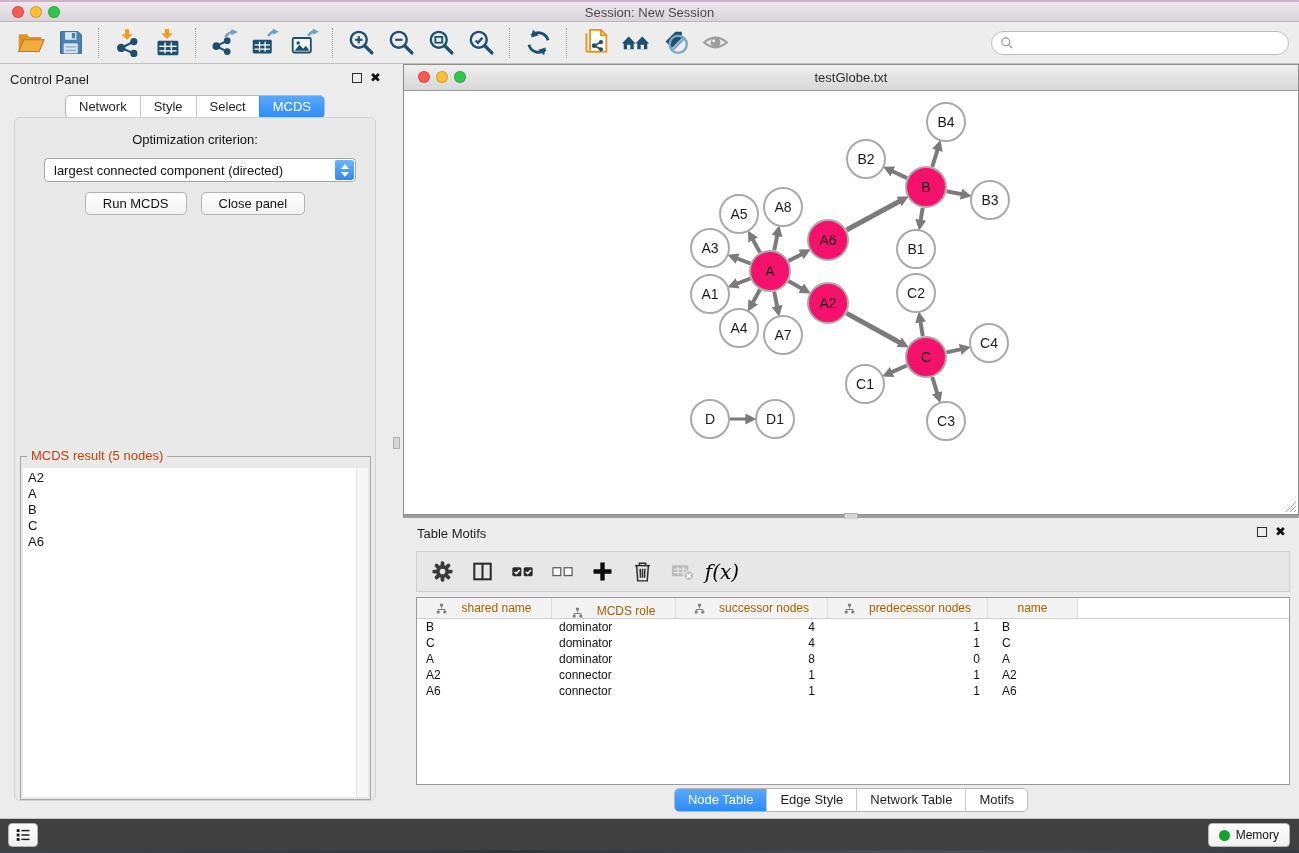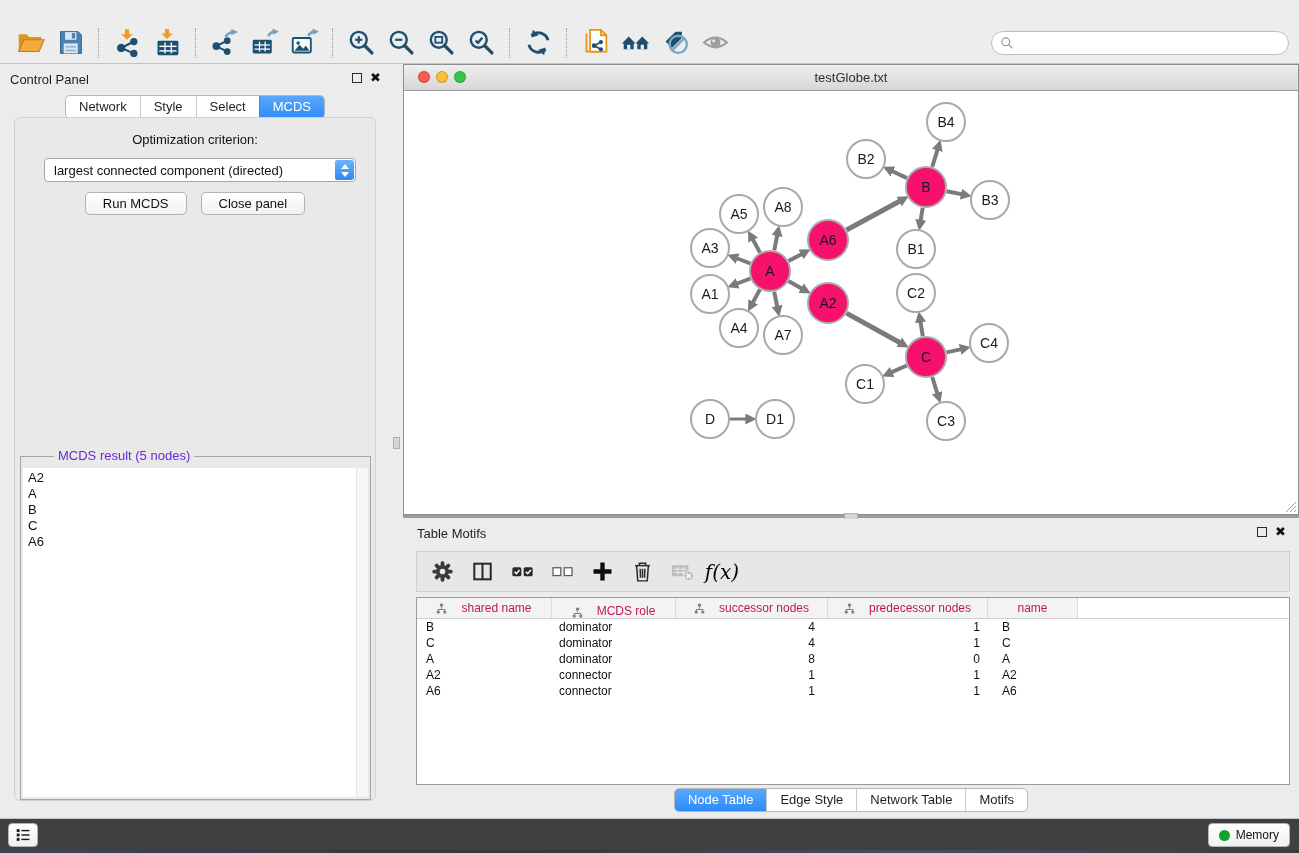--- a/index.html
+++ b/index.html
@@ -49,21 +49,21 @@
   .opt-label{position:absolute;left:0;right:0;top:14px;text-align:center;font-size:13px;color:#111;}
   .dropdown{position:absolute;left:29px;top:40px;width:312px;height:24px;background:#fff;border:1px solid #a6a6a6;
             border-radius:4px;box-sizing:border-box;cursor:pointer;}
   .dd-value{position:absolute;left:9px;top:4px;font-size:13px;color:#111;white-space:nowrap;}
   .dd-stepper{position:absolute;right:1px;top:1px;bottom:1px;width:19px;border-radius:2px 3px 3px 2px;
               background:linear-gradient(#6fb3fb,#2e87f3);display:flex;flex-direction:column;align-items:center;justify-content:center;gap:3px;}
   .chev-up{width:0;height:0;border-left:4px solid transparent;border-right:4px solid transparent;border-bottom:5px solid #fff;}
   .chev-down{width:0;height:0;border-left:4px solid transparent;border-right:4px solid transparent;border-top:5px solid #fff;}
   .btn-row{position:absolute;left:0;right:0;top:74px;display:flex;justify-content:center;gap:14px;}
   .groupbox{position:absolute;left:5px;right:4px;top:338px;height:342px;border:1px solid #a5a5a5;}
-  .gb-legend{position:absolute;left:6px;top:-9px;background:#e9e9e9;padding:0 4px;font-size:13px;color:#6d28d9;margin-left:27px;}
+  .gb-legend{position:absolute;left:6px;top:-9px;background:#e9e9e9;padding:0 4px;font-size:13px;color:#c2410c;}
   .gb-list{position:absolute;left:2px;right:2px;top:11px;bottom:2px;background:#fff;overflow:hidden;}
   .gb-inner{padding-top:2px;}
   .gb-scroll{position:absolute;right:0;top:0;bottom:0;width:11px;background:#f7f7f7;border-left:1px solid #e2e2e2;cursor:pointer;}
   .list-item{font-size:13px;line-height:16px;padding-left:5px;color:#111;cursor:pointer;}
 
   
   .v-splitter{position:absolute;left:390px;top:64px;width:13px;height:754px;background:#ececec;}
   .v-handle{position:absolute;left:3px;top:373px;width:7px;height:12px;background:#d6d6d6;border:1px solid #b0b0b0;box-sizing:border-box;cursor:col-resize;}
   .h-splitter{position:absolute;left:403px;top:515px;width:896px;height:3px;background:#9d9d9d;}
   .h-handle{position:absolute;left:441px;top:-2px;width:14px;height:7px;background:#d6d6d6;border:1px solid #b0b0b0;box-sizing:border-box;cursor:row-resize;}
@@ -89,21 +89,21 @@
   .tp-toolbar{position:absolute;left:13px;top:32px;width:874px;height:41px;background:#e7e7e7;border:1px solid #cfcfcf;
               box-sizing:border-box;display:flex;align-items:center;padding-left:6px;gap:2px;}
   .tt-btn{width:38px;height:33px;display:flex;align-items:center;justify-content:center;cursor:pointer;}
   .tt-btn svg{width:25px;height:25px;display:block;}
   .tt-btn.disabled{cursor:default;}
   .fx-label{font-family:"DejaVu Serif","Liberation Serif",serif;font-style:italic;font-size:20px;color:#000000;}
   .tp-table{position:absolute;left:13px;top:78px;width:874px;height:188px;background:#fff;border:1px solid #9b9b9b;
             box-sizing:border-box;overflow:hidden;}
   .t-header{display:flex;height:20px;background:#f3f3f3;border-bottom:1px solid #cfcfcf;}
   .th-cell{display:flex;align-items:center;justify-content:center;gap:14px;border-right:1px solid #dcdcdc;
-           box-sizing:border-box;font-size:12px;color:#be185d;cursor:pointer;flex:0 0 auto;height:20px;}
+           box-sizing:border-box;font-size:12px;color:#a16207;cursor:pointer;flex:0 0 auto;height:20px;}
   .th-filler{flex:1;background:#fff;}
   .col-ic svg{width:11px;height:11px;display:block;}
   .t-row{display:flex;height:16px;align-items:center;cursor:pointer;}
   .t-cell{font-size:12px;color:#111;box-sizing:border-box;flex:0 0 auto;white-space:nowrap;}
   .t-cell:nth-child(1){padding-left:9px;}
   .t-cell:nth-child(2){padding-left:7px;}
   .t-cell:nth-child(3){padding-right:13px;text-align:right;}
   .t-cell:nth-child(4){padding-right:8px;text-align:right;}
   .t-cell:nth-child(5){padding-left:14px;}
   .tp-tabs{position:absolute;left:0;right:0;top:269px;display:flex;justify-content:center;}
@@ -118,20 +118,26 @@
   .mem-dot{width:11px;height:11px;border-radius:50%;background:#12a12c;}
   .mem-lbl{font-size:12px;color:#111;}
   .desktop-strip{position:absolute;left:0;top:850px;width:100%;height:3px;
                  background:linear-gradient(90deg,#3b4452,#2e3640 40%,#454f5c 70%,#333c46);}
 </style>
 </head>
 <body>
 
 <div class="app">
 
+  <div class="titlebar">
+    <span class="tl red"></span>
+    <span class="tl yellow"></span>
+    <span class="tl green"></span>
+    <div class="title">Session: New Session</div>
+  </div>
 
   <div class="toolbar">
     <div id="main-toolbar-buttons" style="display:flex;align-items:center;">
         <div class="tb-btn">
           <span class="tb-ic">
             <svg viewBox="0 0 32 32">
               <path d="M3 7h9l2.5 3H28v3H9.5L4 26H3z" fill="#dd9426"></path>
               <path d="M8.5 13H31l-5.5 13H3z" fill="#f3ab3e" stroke="#c07c12" stroke-width="1.2"></path>
             </svg>
           </span>

